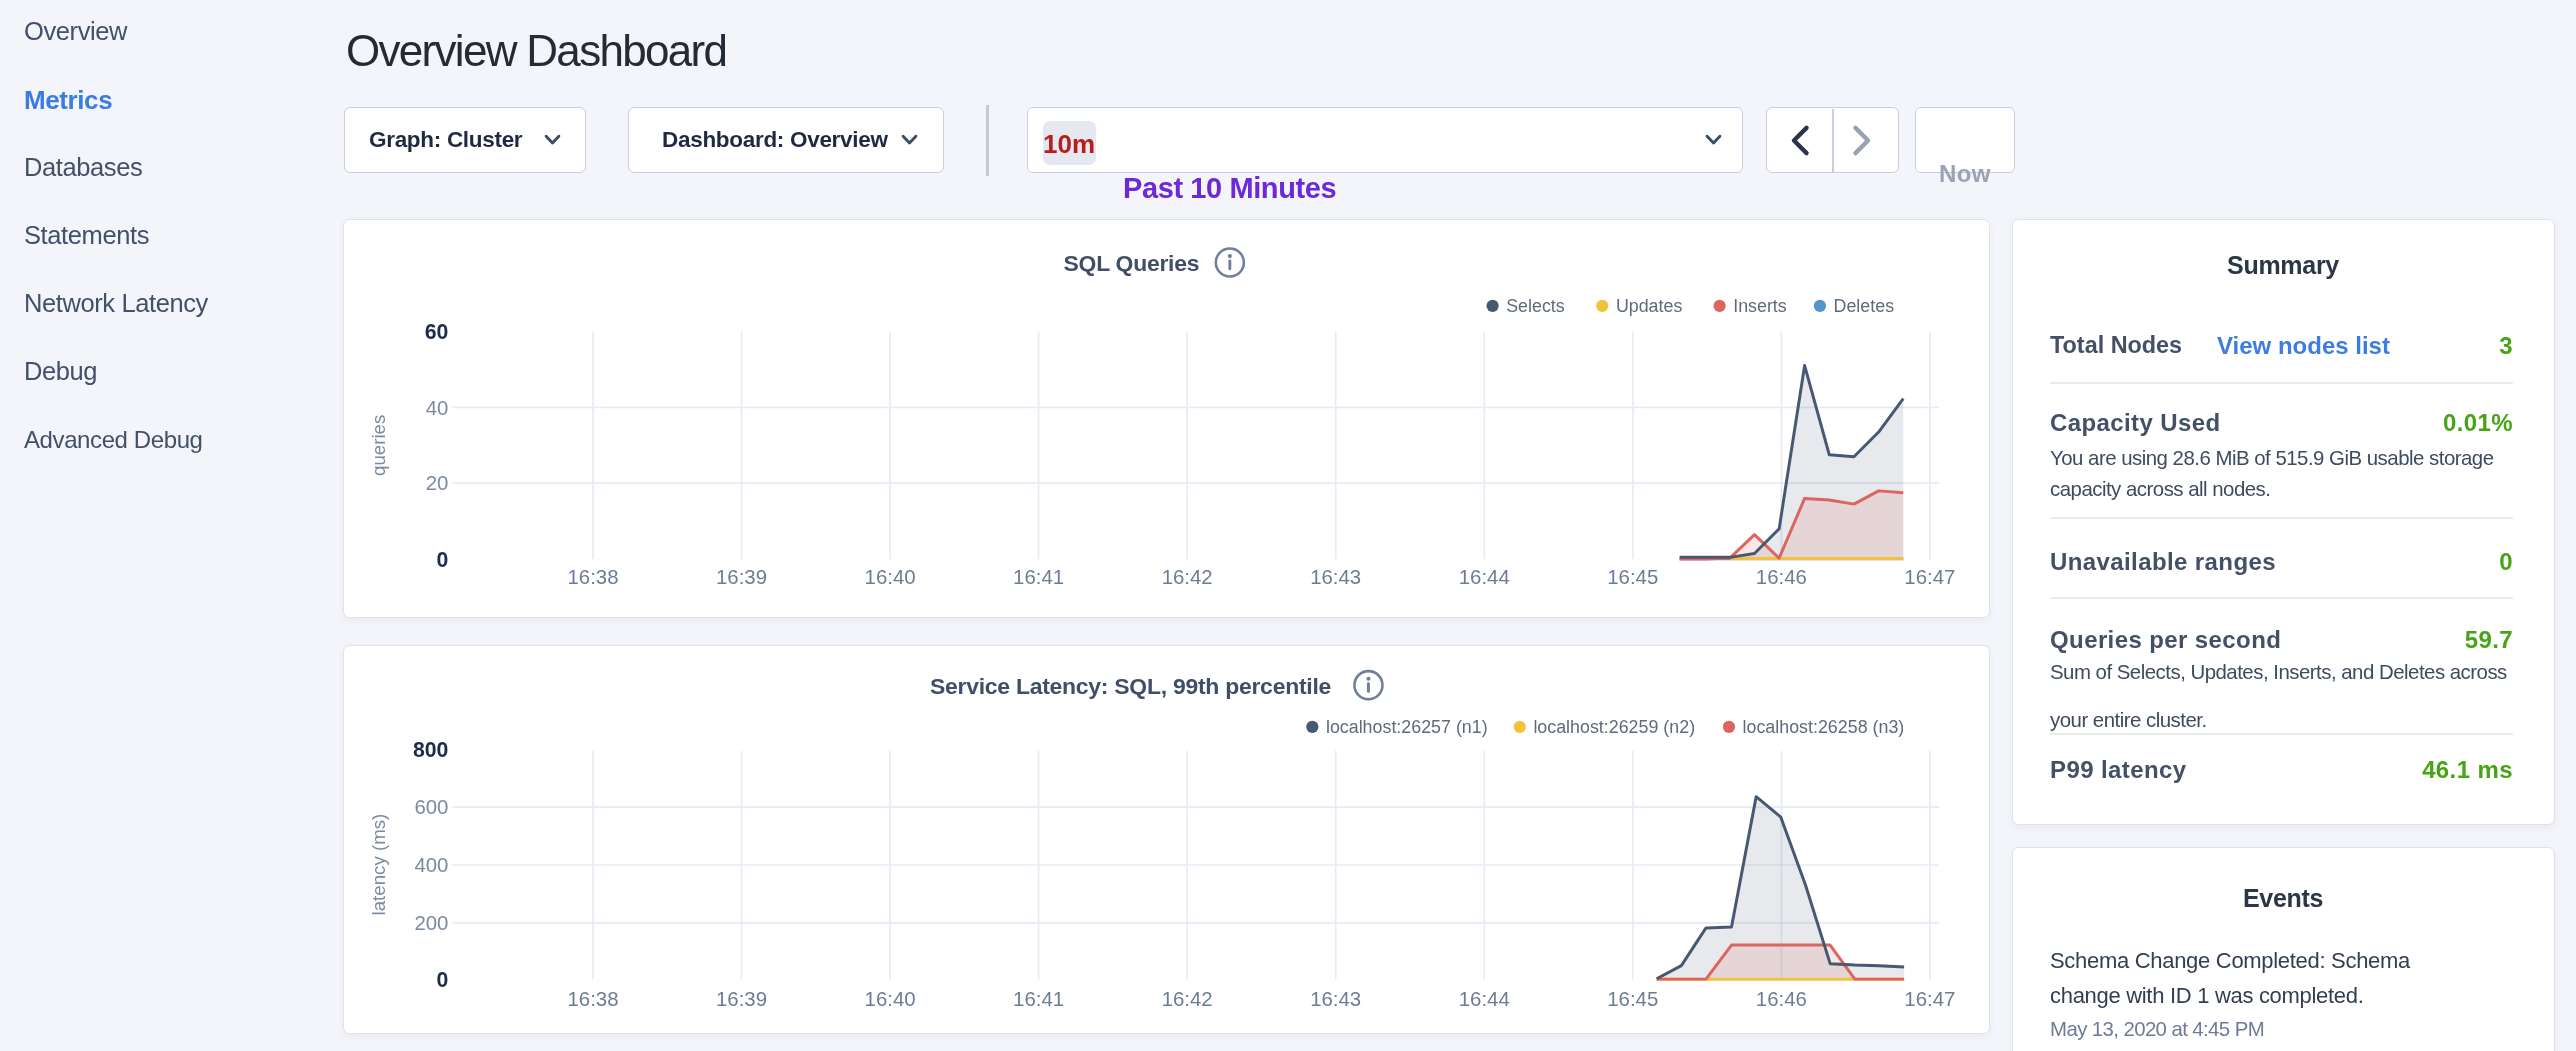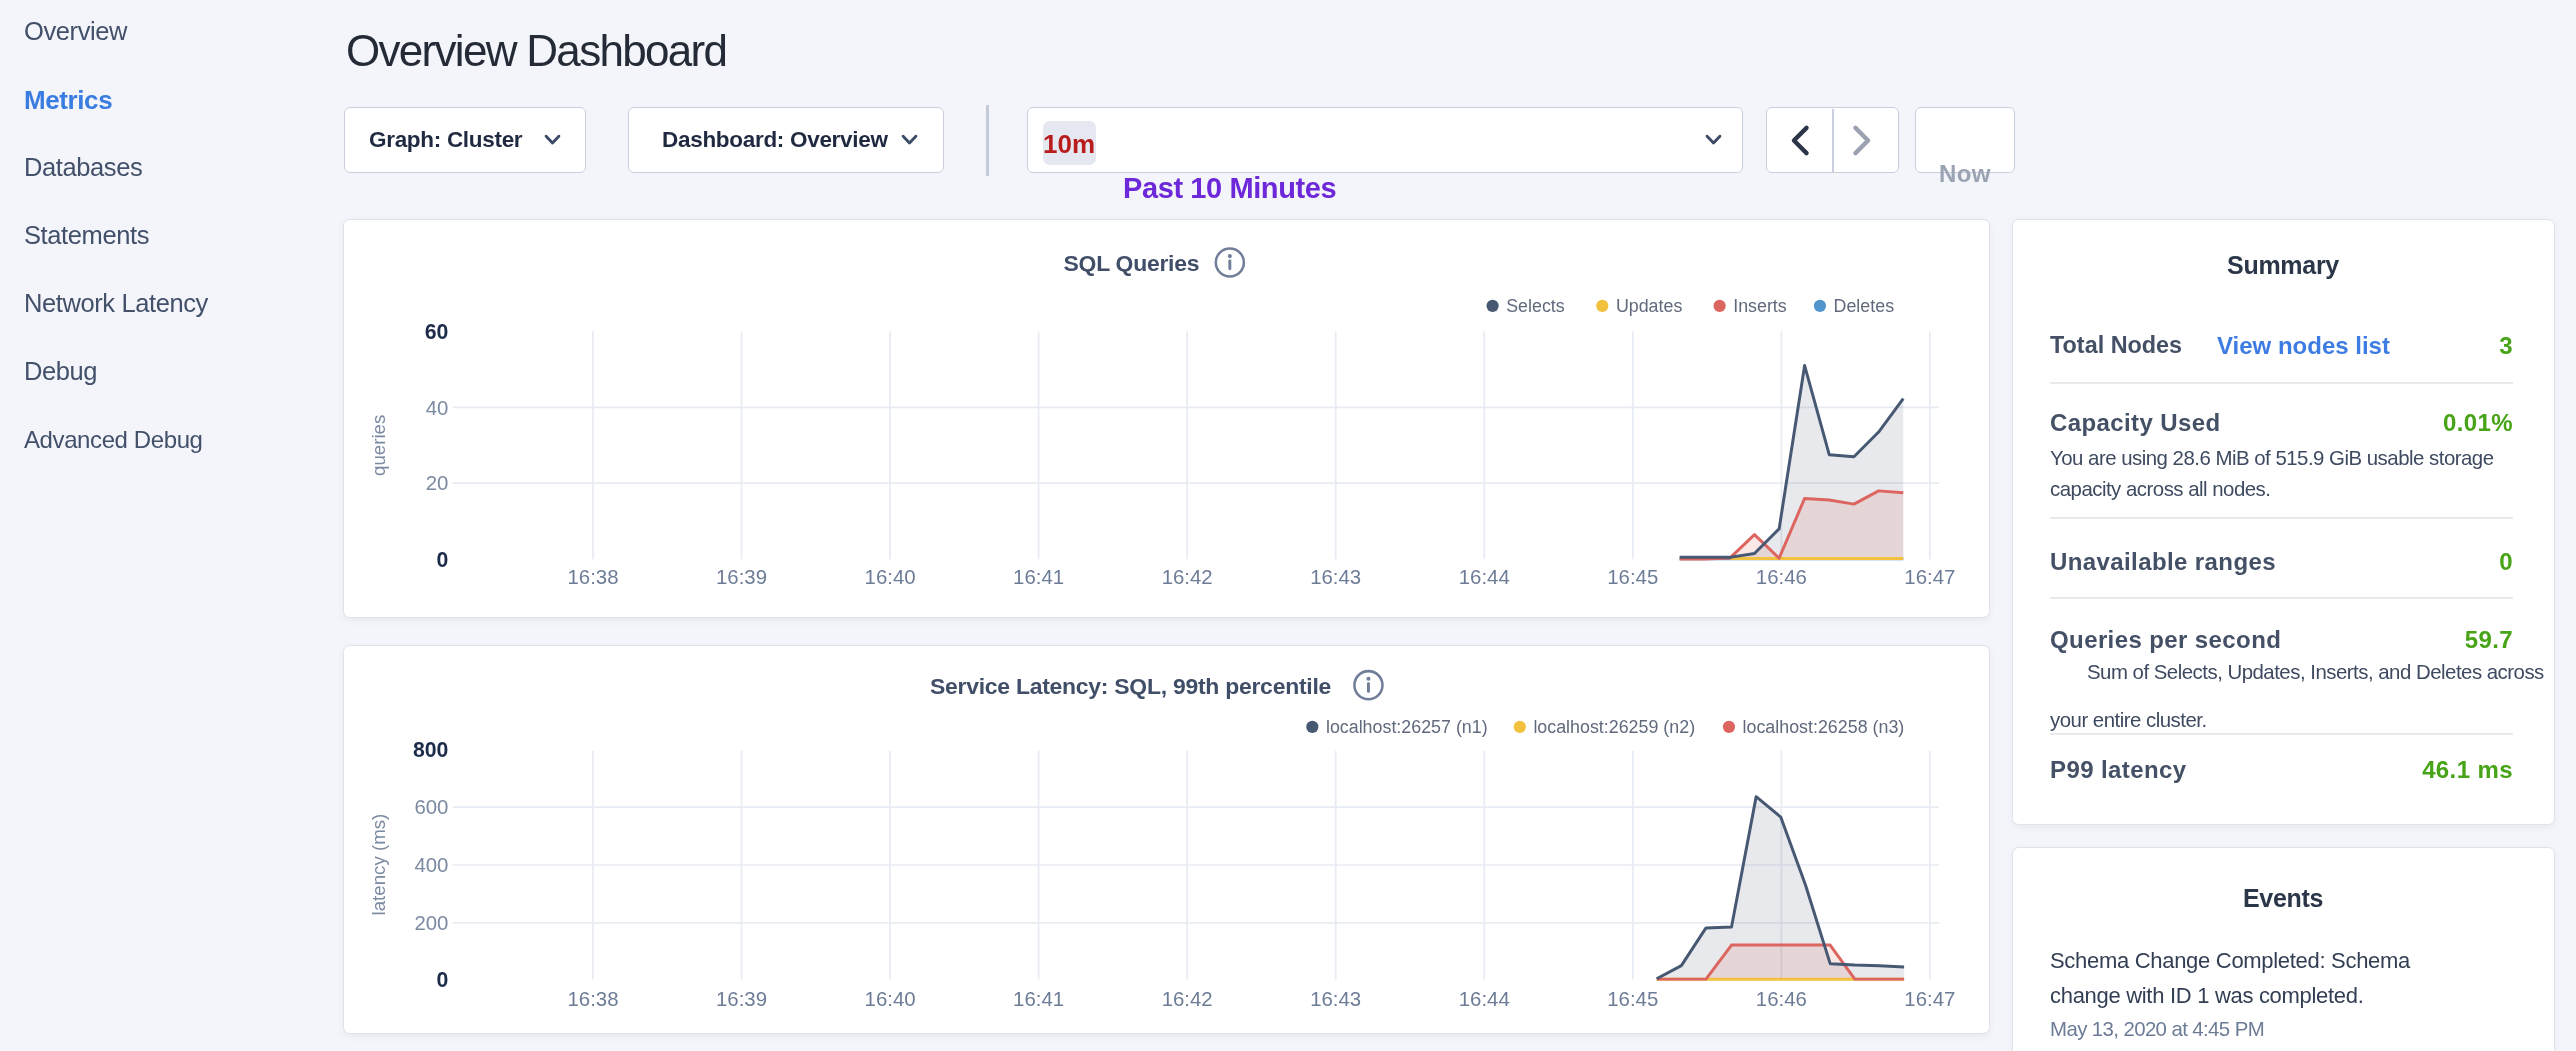--- a/index.html
+++ b/index.html
@@ -146,21 +146,21 @@
 <div class="abs" style="left:2050px; top:411px; font-size:24px; color:#445066; line-height:24px; white-space:nowrap; font-weight:bold; letter-spacing:0.4px;">Capacity Used</div>
 <div class="abs" style="right:63px; top:411px; font-size:24px; color:#47a417; line-height:24px; white-space:nowrap; font-weight:bold; letter-spacing:0.4px;">0.01%</div>
 <div class="abs" style="left:2050px; top:448px; font-size:20.4px; color:#3e4a60; line-height:20.4px; white-space:nowrap; letter-spacing:-0.5px;">You are using 28.6 MiB of 515.9 GiB usable storage</div>
 <div class="abs" style="left:2050px; top:479px; font-size:20.4px; color:#3e4a60; line-height:20.4px; white-space:nowrap; letter-spacing:-0.5px;">capacity across all nodes.</div>
 <div class="abs" style="left:2050px; top:517px; width:463px; height:1.7px; background:#e8eaee;"></div>
 <div class="abs" style="left:2050px; top:550px; font-size:24px; color:#445066; line-height:24px; white-space:nowrap; font-weight:bold; letter-spacing:0.4px;">Unavailable ranges</div>
 <div class="abs" style="right:63px; top:550px; font-size:24px; color:#47a417; line-height:24px; white-space:nowrap; font-weight:bold; letter-spacing:0.4px;">0</div>
 <div class="abs" style="left:2050px; top:597px; width:463px; height:1.7px; background:#e8eaee;"></div>
 <div class="abs" style="left:2050px; top:628px; font-size:24px; color:#445066; line-height:24px; white-space:nowrap; font-weight:bold; letter-spacing:0.4px;">Queries per second</div>
 <div class="abs" style="right:63px; top:628px; font-size:24px; color:#47a417; line-height:24px; white-space:nowrap; font-weight:bold; letter-spacing:0.4px;">59.7</div>
-<div class="abs" style="left:2050px; top:662px; font-size:20.4px; color:#3e4a60; line-height:20.4px; white-space:nowrap; letter-spacing:-0.5px;margin-left:37px;">Sum of Selects, Updates, Inserts, and Deletes across</div>
+<div class="abs" style="left:2050px; top:662px; font-size:20.4px; color:#3e4a60; line-height:20.4px; white-space:nowrap; letter-spacing:-0.5px;">Sum of Selects, Updates, Inserts, and Deletes across</div>
 <div class="abs" style="left:2050px; top:694px; font-size:20.4px; color:#3e4a60; line-height:20.4px; white-space:nowrap; letter-spacing:-0.5px;margin-top:16px;">your entire cluster.</div>
 <div class="abs" style="left:2050px; top:733px; width:463px; height:1.7px; background:#e8eaee;"></div>
 <div class="abs" style="left:2050px; top:758px; font-size:24px; color:#445066; line-height:24px; white-space:nowrap; font-weight:bold; letter-spacing:0.4px;">P99 latency</div>
 <div class="abs" style="right:63px; top:758px; font-size:24px; color:#47a417; line-height:24px; white-space:nowrap; font-weight:bold; letter-spacing:0.4px;">46.1 ms</div>
 <div class="panel" style="left:2012px; top:847px; width:543px; height:272px;"></div>
 <div class="abs" style="left:2283px; top:886px; font-size:25px; color:#2b3648; line-height:25px; white-space:nowrap; font-weight:bold; letter-spacing:-0.3px; transform:translateX(-50%);">Events</div>
 <div class="abs" style="left:2050px; top:950px; font-size:22px; color:#323e53; line-height:22px; white-space:nowrap; letter-spacing:-0.3px;">Schema Change Completed: Schema</div>
 <div class="abs" style="left:2050px; top:985px; font-size:22px; color:#323e53; line-height:22px; white-space:nowrap; letter-spacing:-0.3px;">change with ID 1 was completed.</div>
 <div class="abs" style="left:2050px; top:1019px; font-size:20.4px; color:#6d7c96; line-height:20.4px; white-space:nowrap; letter-spacing:-0.6px;">May 13, 2020 at 4:45 PM</div>
 

